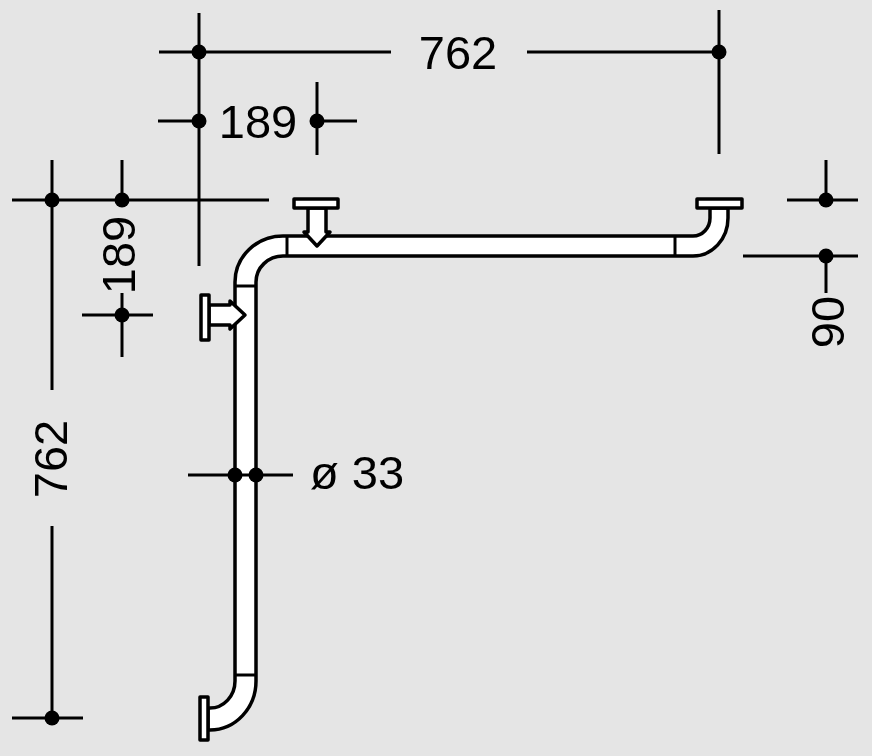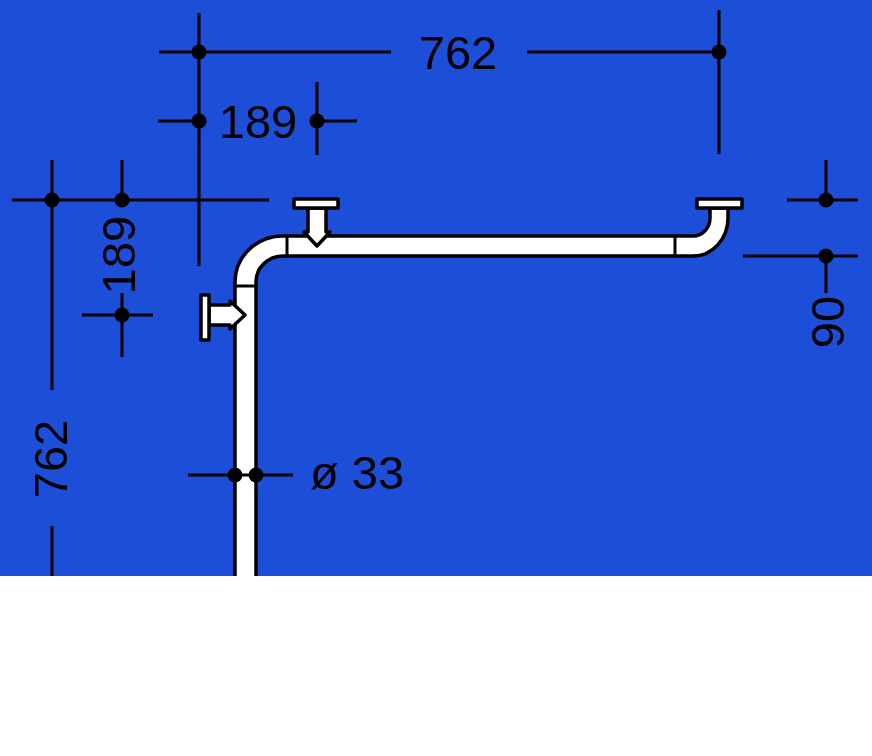--- a/index.html
+++ b/index.html
@@ -4,22 +4,22 @@
 <style>
   html, body {
     margin: 0;
     padding: 0;
     background: #ffffff;
     font-family: "Liberation Sans", sans-serif;
   }
   .stage {
     position: relative;
     width: 872px;
-    height: 576px;
-    background: #1d4ed8;
+    height: 756px;
+    background: #e5e5e5;
     overflow: hidden;
   }
   svg { display: block; }
   .dim-line {
     stroke: #000000;
     stroke-width: 3;
     fill: none;
     stroke-linecap: butt;
   }
   .bar-outline {

